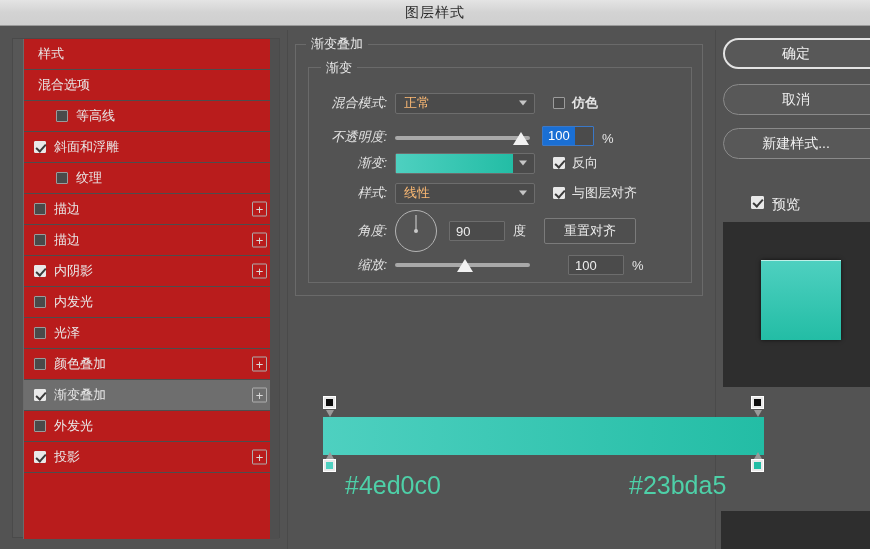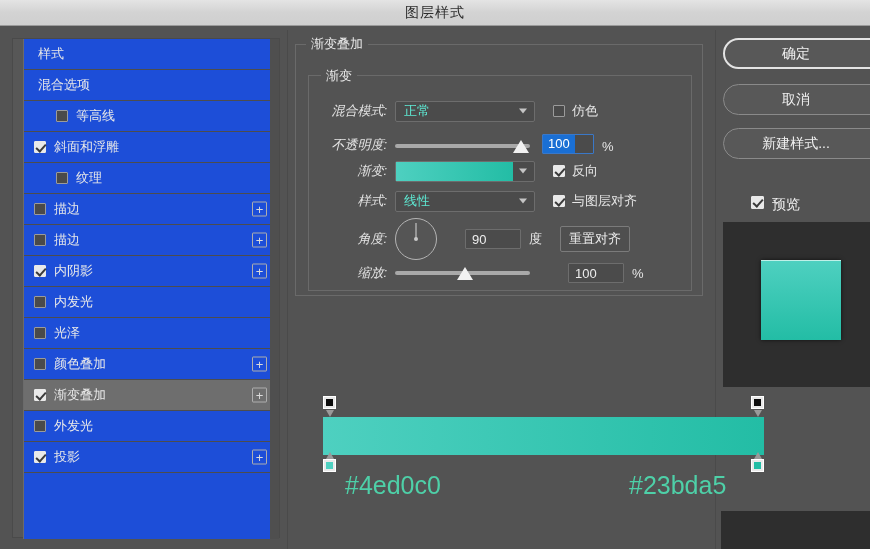--- a/index.html
+++ b/index.html
@@ -27,21 +27,21 @@
   
   .sidebar {
     position: absolute; left: 12px; top: 38px;
     width: 268px; height: 500px;
     background: #575757;
     border: 1px solid #4a4a4a;
   }
   .sidebar-list {
     position: absolute; left: 10px; top: 0px;
     width: 252px; height: 500px;
-    background: #1d4ed8;
+    background: #b91c1c;
     border-left: 1px solid #6b6b6b;
   }
   .side-item {
     position: relative;
     height: 31px;
     display: flex; align-items: center;
     border-bottom: 1px solid #4d4d4d;
     color: #e8e8e8;
     font-size: 13px;
     padding-left: 10px;
@@ -90,21 +90,21 @@
     width: 408px; height: 252px;
     border: 1px solid #6a6a6a;
   }
   .group-outer-title {
     position: absolute; left: 10px; top: -10px;
     background: #535353;
     padding: 0 5px;
     color: #e9e9e9; font-size: 13px;
   }
   .group-inner {
-    position: absolute; left: 12px; top: 30px;
+    position: absolute; left: 12px; top: 22px;
     width: 384px; height: 216px;
     border: 1px solid #6a6a6a;
   }
   .group-inner-title {
     position: absolute; left: 12px; top: -9px;
     background: #535353; padding: 0 5px;
     color: #e9e9e9; font-size: 13px;
   }
   .row {
     position: absolute; left: 0; width: 384px; height: 26px;
@@ -114,21 +114,21 @@
     width: 86px; text-align: right;
     color: #e4e4e4; font-size: 13px;
     padding-right: 8px; flex: 0 0 auto; font-style: italic;
   }
   .select {
     position: relative;
     height: 21px;
     background: #4b4b4b;
     border: 1px solid #6d6d6d;
     border-radius: 2px;
-    color: #5eead4; font-size: 13px;
+    color: #fdba74; font-size: 13px;
     display: flex; align-items: center;
     padding-left: 8px;
   }
   .select .chev {
     position: absolute; right: 7px; top: 50%; transform: translateY(-50%);
     width: 0; height: 0;
     border-left: 4px solid transparent;
     border-right: 4px solid transparent;
     border-top: 5px solid #c5c5c5;
   }
@@ -386,21 +386,21 @@
 
       <div class="group-inner">
         <div class="group-inner-title">渐变</div>
 
         <div class="row" style="top:22px;">
           <div class="rowlabel">混合模式:</div>
           <div class="select" style="width:140px;">
             <span>正常</span>
             <span class="chev"></span>
           </div>
-          <div class="cbrow" style="margin-left:18px;">
+          <div class="cbrow" style="margin-left:18px;font-weight:bold;">
             <span class="cb"></span>
             <span>仿色</span>
           </div>
         </div>
 
         <div class="row" style="top:52px;align-items:flex-end;">
           <div class="rowlabel">不透明度:</div>
           <div class="slider" style="width:135px;">
             <span class="track" style="width:135px;"></span>
             <span class="knob" style="left:118px;"></span>
@@ -434,25 +434,25 @@
             <span>与图层对齐</span>
           </div>
         </div>
 
         <div class="row" style="top:140px;height:46px;">
           <div class="rowlabel">角度:</div>
           <div class="dial">
             <span class="needle"></span>
             <span class="hub"></span>
           </div>
-          <div class="numbox" style="width:56px;margin-left:28px;">
+          <div class="numbox" style="width:56px;margin-left:12px;">
             <span>90</span>
           </div>
           <span class="pct" style="margin-left:8px;">度</span>
-          <div class="btn" style="width:70px;margin-left:18px;">重置对齐</div>
+          <div class="btn" style="width:92px;margin-left:18px;">重置对齐</div>
         </div>
 
         <div class="row" style="top:184px;">
           <div class="rowlabel">缩放:</div>
           <div class="slider" style="width:135px;">
             <span class="track" style="width:135px;"></span>
             <span class="knob" style="left:62px;"></span>
           </div>
           <div class="numbox" style="width:56px;margin-left:38px;">
             <span>100</span>

